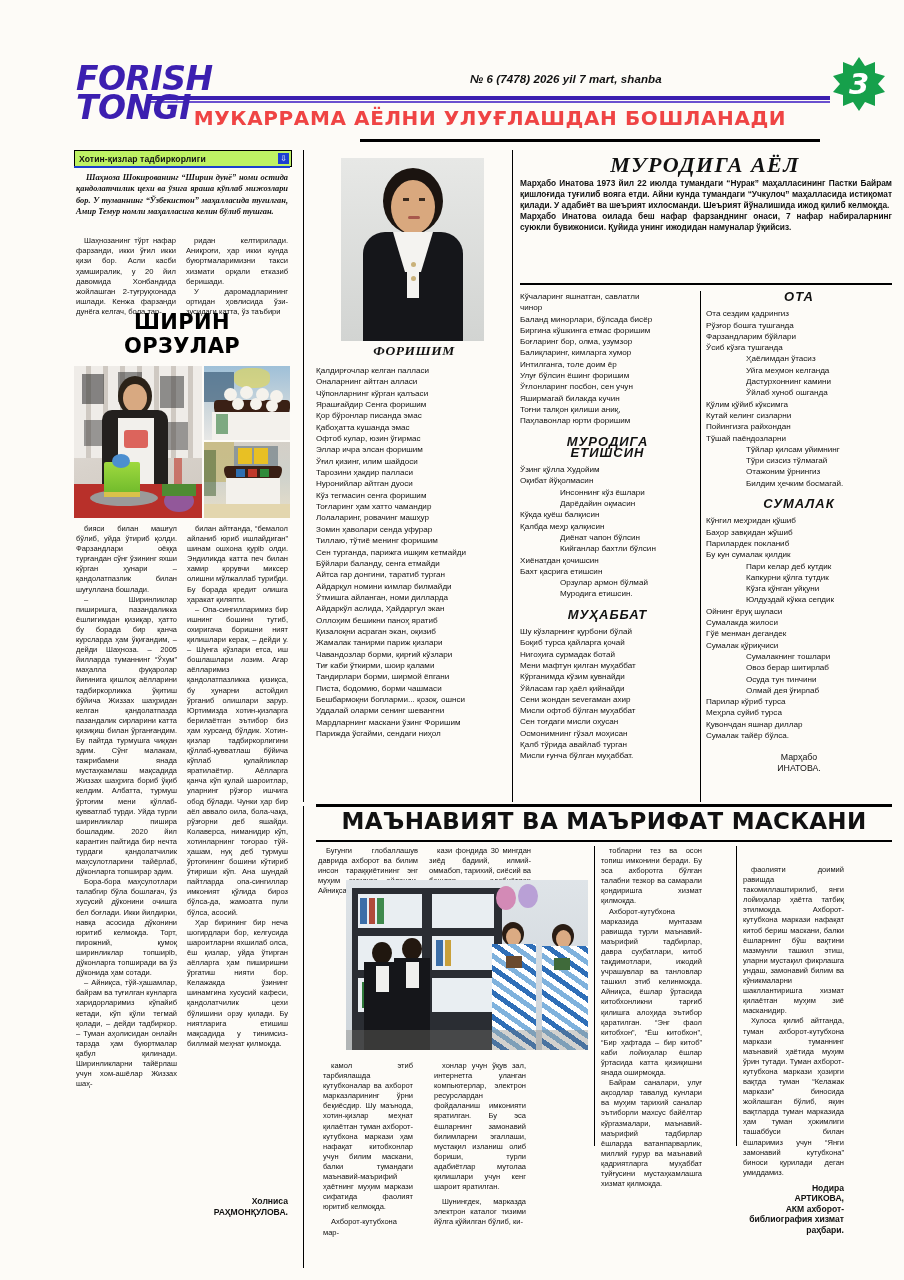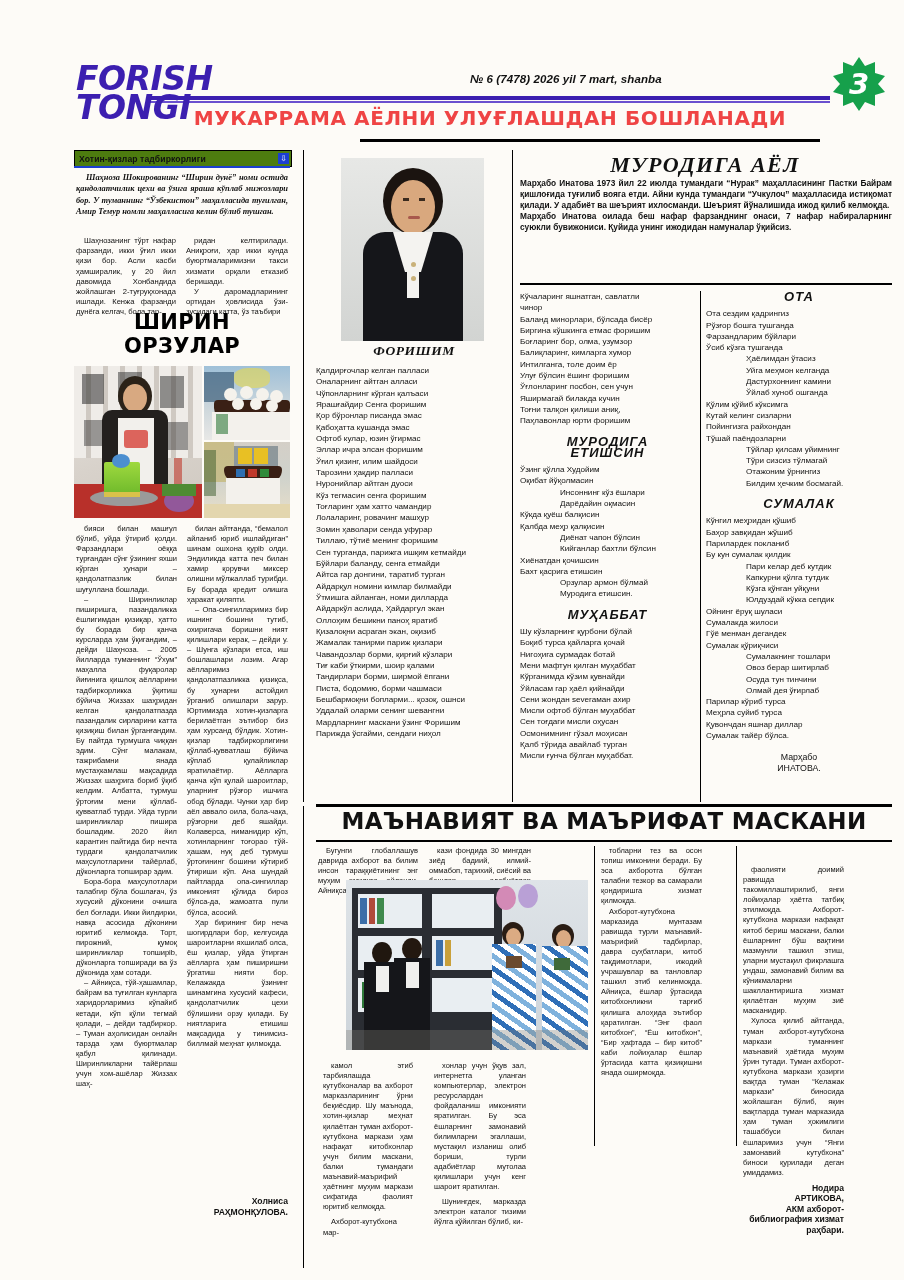--- a/index.html
+++ b/index.html
@@ -72,21 +72,21 @@
     position:absolute;left:360px;top:139px;width:460px;height:3px;background:#000;
   }
 
   
   .vrule{position:absolute;background:#000;width:1px;}
 
   
   .rubric{
     position:absolute;left:74px;top:150px;width:216px;height:15px;
     border:1px solid #000;
-    background:#4d7c0f;
+    background:#bef264;
     display:flex;align-items:center;
   }
   .rubric .rtext{
     font-size:8.6px;font-weight:bold;padding-left:4px;letter-spacing:0.1px;
     font-family:"Liberation Sans", sans-serif;
   }
   .rubric .rbadge{
     margin-left:auto;margin-right:2px;width:11px;height:11px;background:#1b3fd1;
     display:flex;align-items:center;justify-content:center;color:#fff;font-size:8px;
   }
@@ -528,20 +528,21 @@
     <p>кази фондида 30 мингдан зиёд бадиий, илмий-оммабоп, тарихий, сиёсий ва бошлар адабиётлар жамланган бўлиб, китоб-</p>
   </div>
   <div class="bc2-after">
     <p>хонлар учун ўқув зал, интернетга уланган компьютерлар, электрон ресурслардан фойдаланиш имконияти яратилган. Бу эса ёшларнинг замонавий билимларни эгаллаши, мустақил изланиш олиб бориши, турли адабиётлар мутолаа қилишлари учун кенг шароит яратилган.</p>
     <p>Шунингдек, марказда электрон каталог тизими йўлга қўйилган бўлиб, ки-</p>
   </div>
 
   <div class="botcol bc3">
     <p>тобларни тез ва осон топиш имконини беради. Бу эса ахборотга бўлган талабни тезкор ва самарали қондиришга хизмат қилмоқда.</p>
     <p>Ахборот-кутубхона марказида мунтазам равишда турли маънавий-маърифий тадбирлар, давра суҳбатлари, китоб тақдимотлари, ижодий учрашувлар ва танловлар ташкил этиб келинмоқда. Айниқса, ёшлар ўртасида китобхонликни тарғиб қилишга алоҳида эътибор қаратилган. “Энг фаол китобхон”, “Ёш китобхон”, “Бир ҳафтада – бир китоб” каби лойиҳалар ёшлар ўртасида катта қизиқишни янада оширмоқда.</p>
+    <p>Байрам саналари, улуғ ақсодлар тавалуд кунлари ва муҳим тарихий саналар эътиборли махсус байёлтар кўргазмалари, маънавий-маърифий тадбирлар ёшларда ватанпарварлик, миллий ғурур ва маънавий қадриятларга муҳаббат туйғусини мустаҳкамлашга хизмат қилмоқда.</p>
   </div>
 
   <div class="botcol bc4">
     <p>фаолияти доимий равишда такомиллаштирилиб, янги лойиҳалар ҳаётга татбиқ этилмоқда. Ахборот-кутубхона маркази нафақат китоб бериш маскани, балки ёшларнинг бўш вақтини мазмунли ташкил этиш, уларни мустақил фикрлашга ундаш, замонавий билим ва кўникмаларни шакллантиришга хизмат қилаётган муҳим зиё масканидир.</p>
     <p>Хулоса қилиб айтганда, туман ахборот-кутубхона маркази туманнинг маънавий ҳаётида муҳим ўрин тутади. Туман ахборот-кутубхона маркази ҳозирги вақтда туман “Келажак маркази” биносида жойлашган бўлиб, яқин вақтларда туман марказида ҳам туман ҳокимлиги ташаббуси билан ёшларимиз учун “Янги замонавий кутубхона” биноси қурилади деган умиддамиз.</p>
     <div class="sig-bot">
       <div>Нодира</div>
       <div>АРТИКОВА,</div>
       <div>АКМ ахборот-</div>
       <div>библиография хизмат</div>

